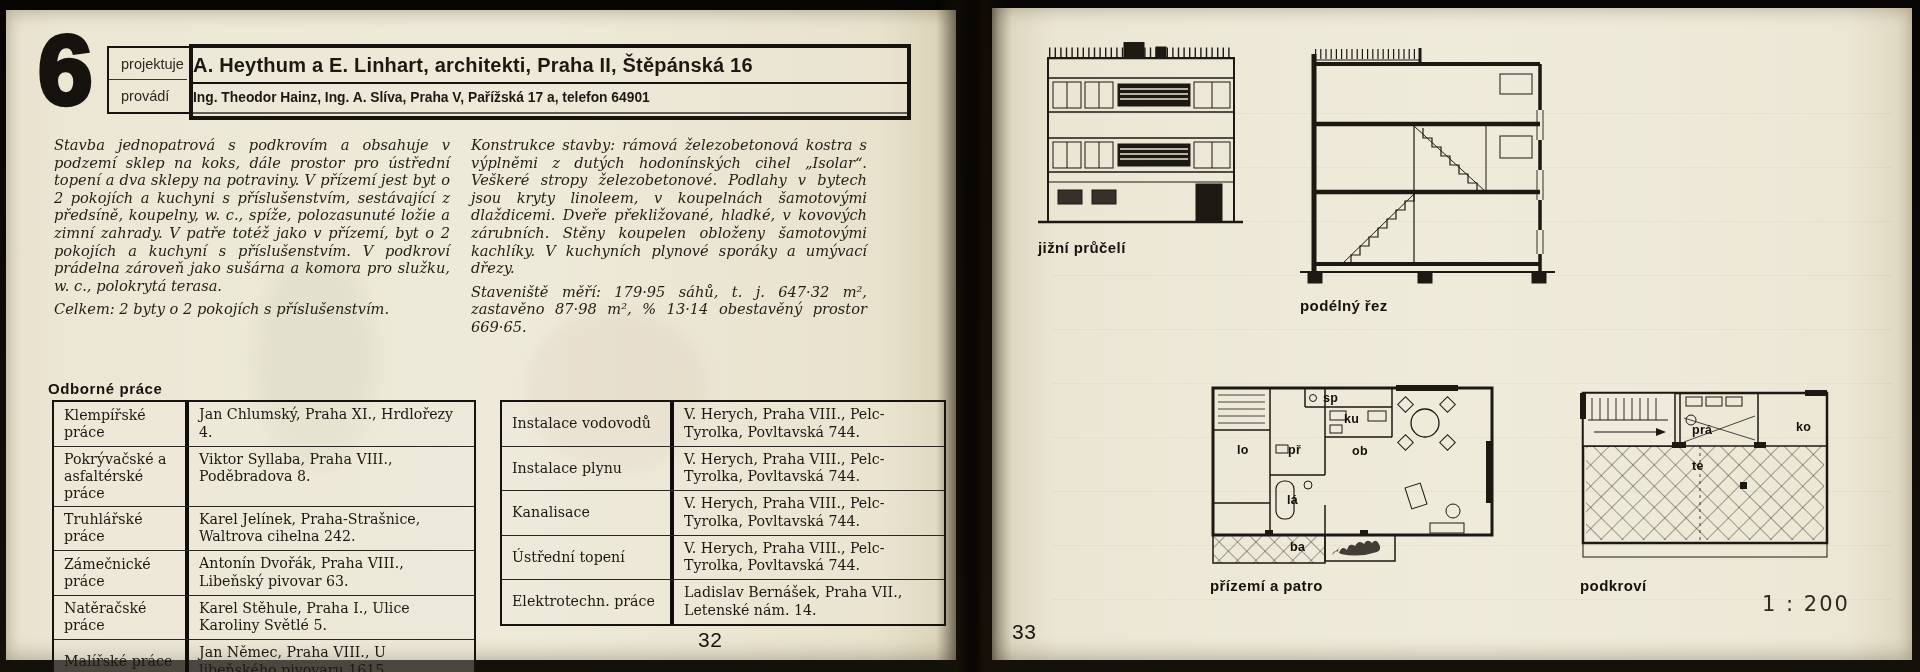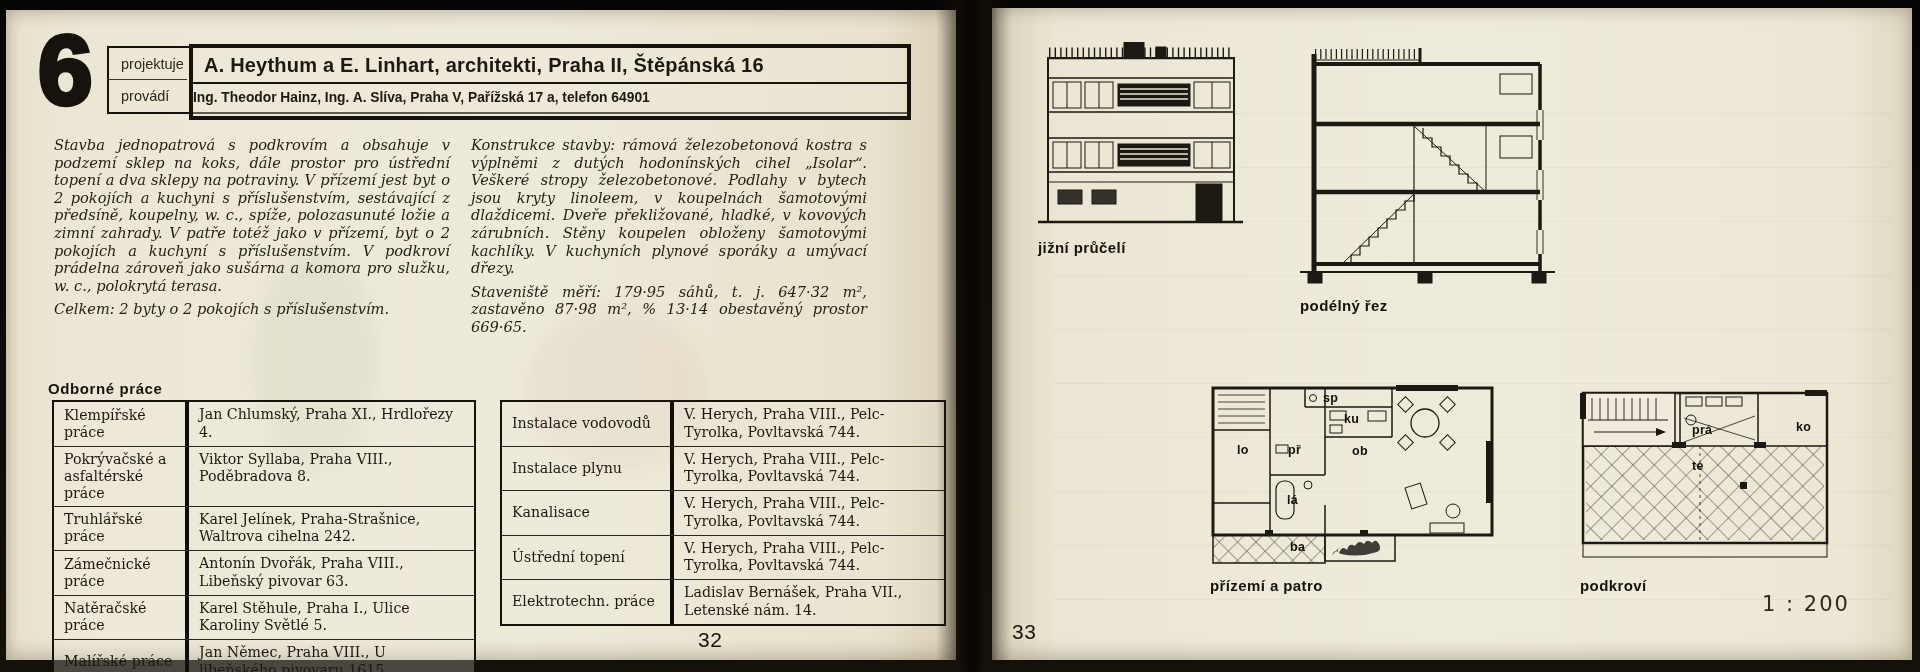--- a/index.html
+++ b/index.html
@@ -22,21 +22,21 @@
   .big-num{position:absolute;left:32px;top:20px;font-size:98px;line-height:.82;
     font-weight:bold;-webkit-text-stroke:4.5px #16130e;color:#16130e;letter-spacing:-2px;}
   .credits-box{position:absolute;left:101px;top:36px;width:798px;height:64px;
     border:2px solid #16130e;}
   .credit-labels{position:absolute;left:0;top:0;width:78px;height:100%;}
   .credit-label{height:31px;display:flex;align-items:center;padding-left:12px;
     font-size:14.5px;color:#2b2820;}
   .credit-label.lbl2{border-top:1px solid #3a362c;}
   .credit-values{position:absolute;left:80px;top:-4px;width:714px;height:68px;
     border:4px solid #16130e;background:rgba(238,233,218,.35);}
-  .credit-architect{height:34px;display:flex;align-items:center;padding-left:11px;
+  .credit-architect{height:34px;display:flex;align-items:center;
     font-size:20px;font-weight:bold;letter-spacing:.2px;white-space:nowrap;}
   .credit-builder{height:26px;display:flex;align-items:center;
     border-top:2.5px solid #16130e;font-size:13.8px;font-weight:bold;white-space:nowrap;}
 
   .body-col{position:absolute;top:120px;width:408px;
     font-family:"DejaVu Serif",serif;font-style:italic;font-size:14.6px;line-height:17.6px;
     color:#221e16;}
   .body-col .para{margin:6px;text-align:justify;}
   .col1{left:42px;}
   .col2{left:459px;}

